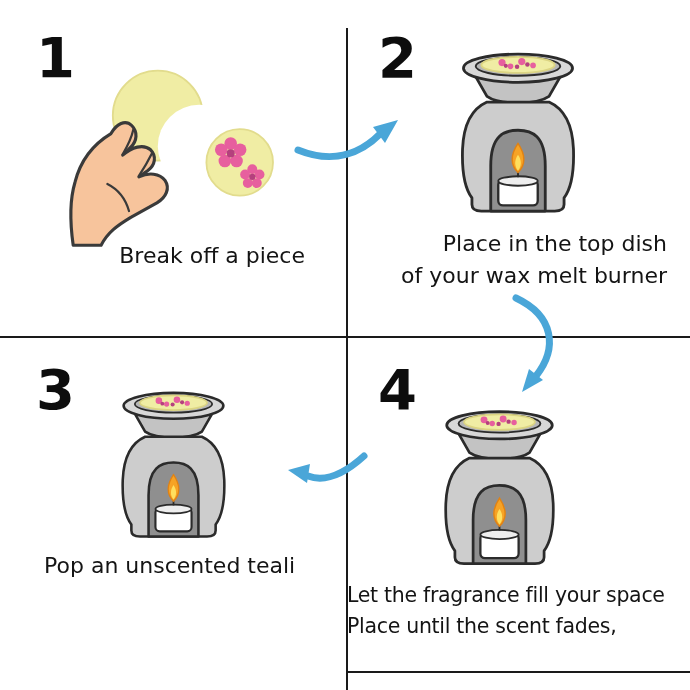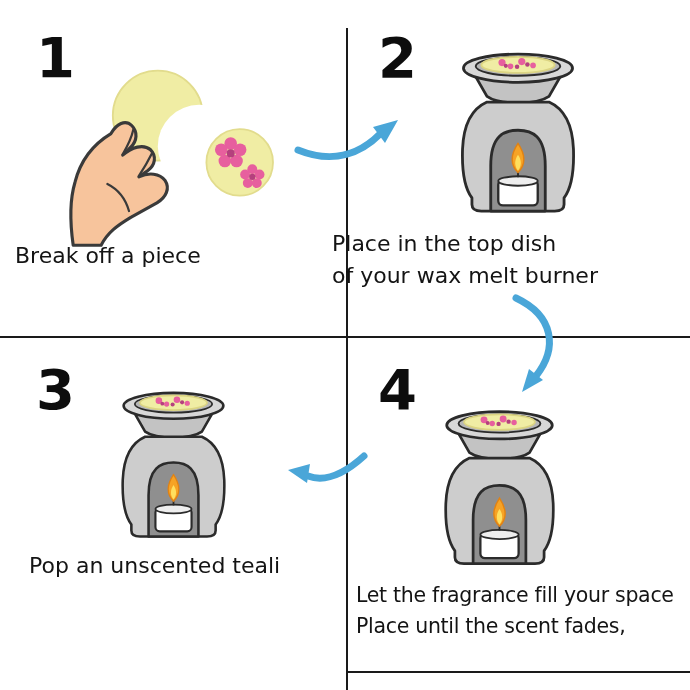--- a/index.html
+++ b/index.html
@@ -12,21 +12,21 @@
   .divider.h{left:0;top:336px;width:690px;height:2px}
   .divider.v{left:346px;top:28px;width:2px;height:662px}
   .divider.b{left:346px;top:671px;width:344px;height:2px}
   .step-number{
     position:absolute;font-size:56px;font-weight:800;line-height:1;color:#0d0d0d;
     letter-spacing:-2px;
   }
   .illus{position:absolute}
   .caption{position:absolute;font-size:22px;line-height:32px;color:#141414}
   .caption div{white-space:nowrap}
-  .caption.center{text-align:left}
+  .caption.center{text-align:right}
   .caption.small{font-size:20.5px;line-height:31px;letter-spacing:-0.3px}
   .arrows{position:absolute;left:0;top:0;width:690px;height:690px;pointer-events:none}
   .arrow-line{fill:none;stroke:#4aa6d8;stroke-width:7;stroke-linecap:round}
   .arrow-head{fill:#4aa6d8}
 </style>
 </head>
 <body>
 
 <svg width="0" height="0" style="position:absolute" aria-hidden="true">
   <defs>
@@ -123,31 +123,31 @@
     <div>Place in the top dish</div>
     <div>of your wax melt burner</div>
   </div>
 
   <div class="step-number" style="left:36px;top:362px">3</div>
 
   <svg class="illus" style="left:100px;top:380px;width:147px;height:172px" viewBox="0 0 170 200">
     <use href="#burner-symbol"></use>
   </svg>
 
-  <div class="caption" style="left:29px;top:550px;width:300px">
+  <div class="caption" style="left:44px;top:550px;width:300px">
     <div>Pop an unscented teali</div>
   </div>
 
   <div class="step-number" style="left:378px;top:362px">4</div>
 
   <svg class="illus" style="left:422px;top:398px;width:155px;height:182px" viewBox="0 0 170 200">
     <use href="#burner-symbol"></use>
   </svg>
 
-  <div class="caption small" style="left:356px;top:580px;width:334px">
+  <div class="caption small" style="left:347px;top:580px;width:334px">
     <div>Let the fragrance fill your space</div>
     <div>Place until the scent fades,</div>
   </div>
 
   <svg class="arrows" viewBox="0 0 690 690">
     <g>
       <path class="arrow-line" d="M298 150 C335 165 362 152 380 134"></path>
       <polygon class="arrow-head" points="398,120 385,143 373,127"></polygon>
     </g>
     <g>

